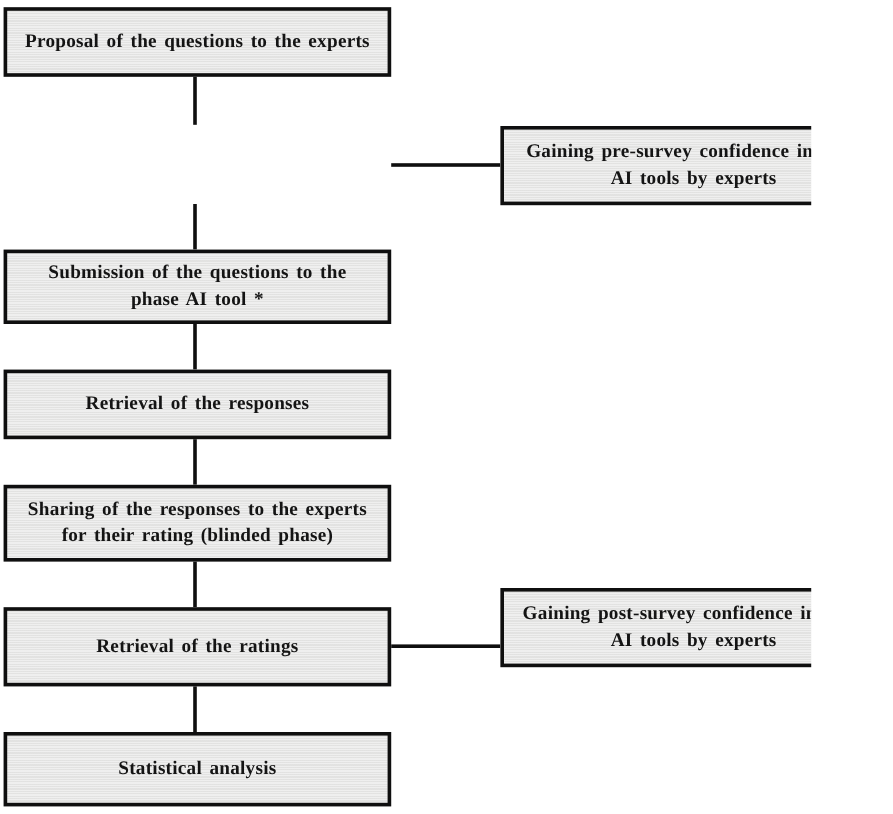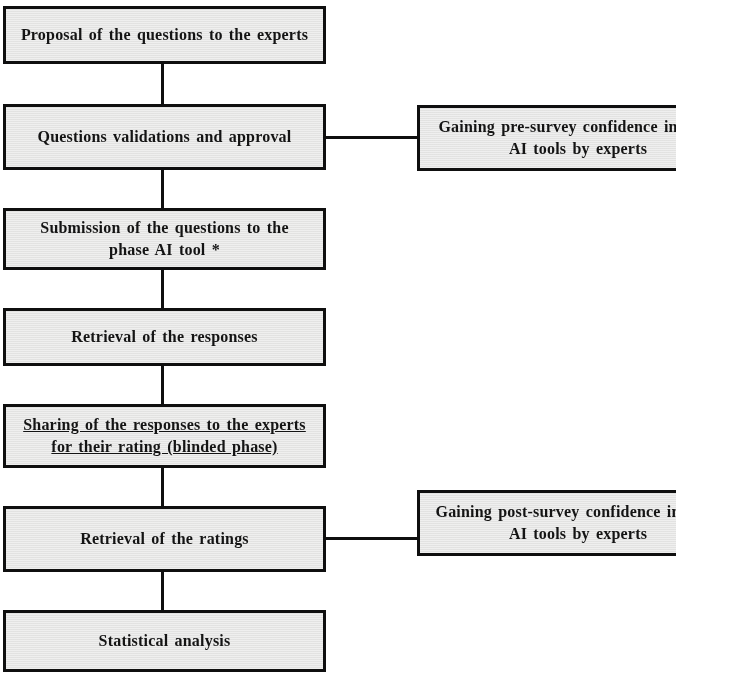--- a/index.html
+++ b/index.html
@@ -40,21 +40,21 @@
   }
   .line {
     position: absolute;
     background: #0f0f0f;
   }
   
   .b1 { left: 3px;  top: 6px;   width: 323px; height: 58px; }
   .b2 { left: 3px;  top: 104px; width: 323px; height: 66px; }
   .b3 { left: 3px;  top: 208px; width: 323px; height: 62px; }
   .b4 { left: 3px;  top: 308px; width: 323px; height: 58px; }
-  .b5 { left: 3px;  top: 404px; width: 323px; height: 64px; text-decoration: underline; }
+  .b5 { left: 3px;  top: 404px; width: 323px; height: 64px; }
   .b6 { left: 3px;  top: 506px; width: 323px; height: 66px; }
   .b7 { left: 3px;  top: 610px; width: 323px; height: 62px; text-align: right; }
   
   .r1 { left: 417px; top: 105px; width: 322px; height: 66px; }
   .r2 { left: 417px; top: 490px; width: 322px; height: 66px; }
   
   .v1 { left: 161px; top: 64px;  width: 3px; height: 40px; }
   .v2 { left: 161px; top: 170px; width: 3px; height: 38px; }
   .v3 { left: 161px; top: 270px; width: 3px; height: 38px; }
   .v4 { left: 161px; top: 366px; width: 3px; height: 38px; }
@@ -68,23 +68,20 @@
 <body>
 
 <div class="canvas">
 
   <div class="box b1">
     <span>Proposal of the questions to the experts</span>
   </div>
 
   <div class="line v1"></div>
 
-  <div class="box b2">
-    <span>Questions validations and approval</span>
-  </div>
 
   <div class="line h1"></div>
 
   <div class="box side r1">
     <span>Gaining pre-survey confidence in open AI tools by experts</span>
   </div>
 
   <div class="line v2"></div>
 
   <div class="box b3">

